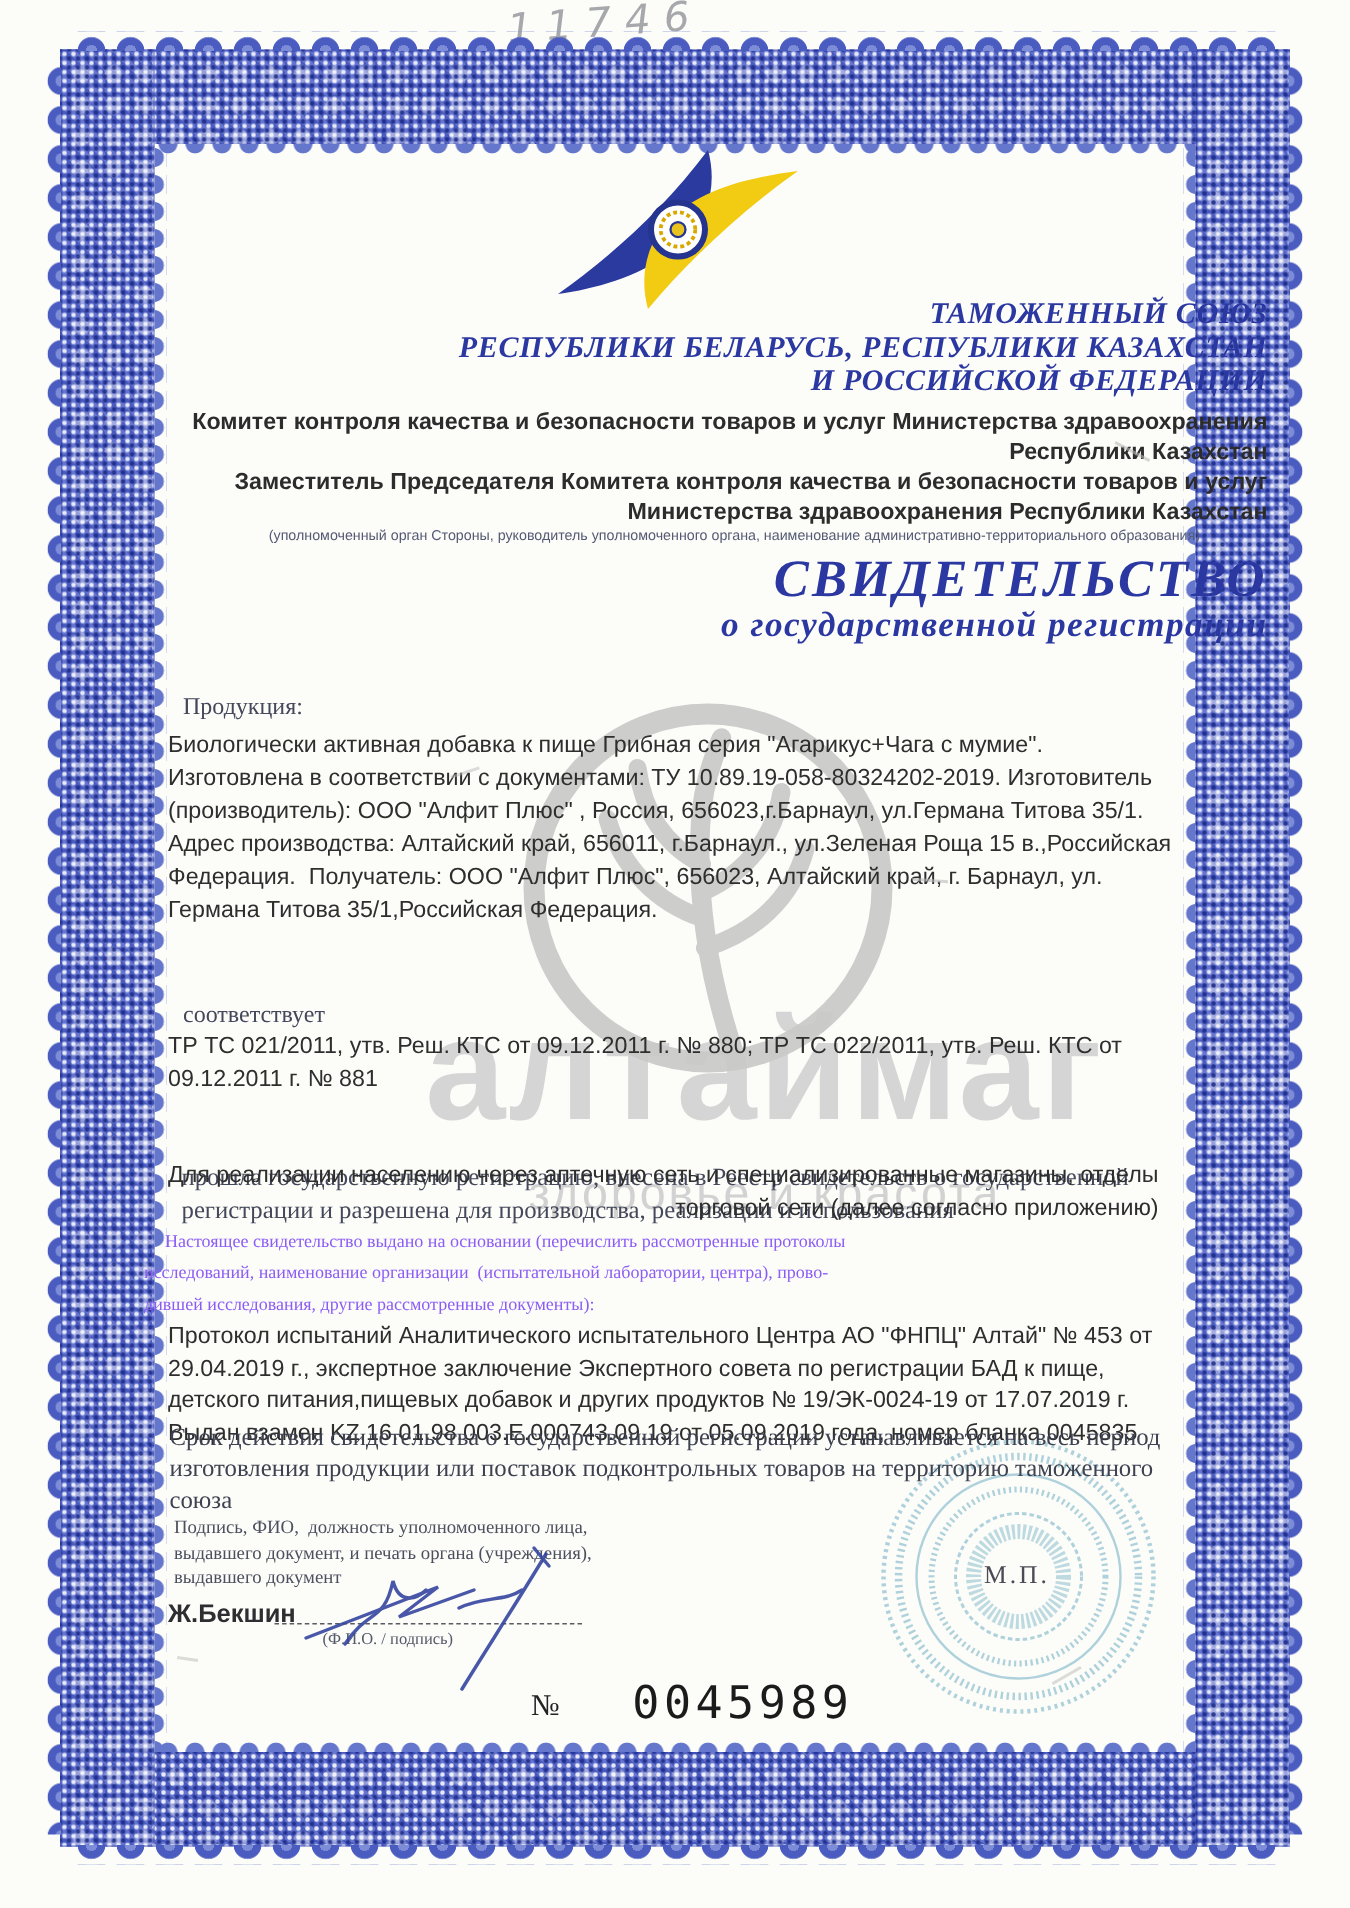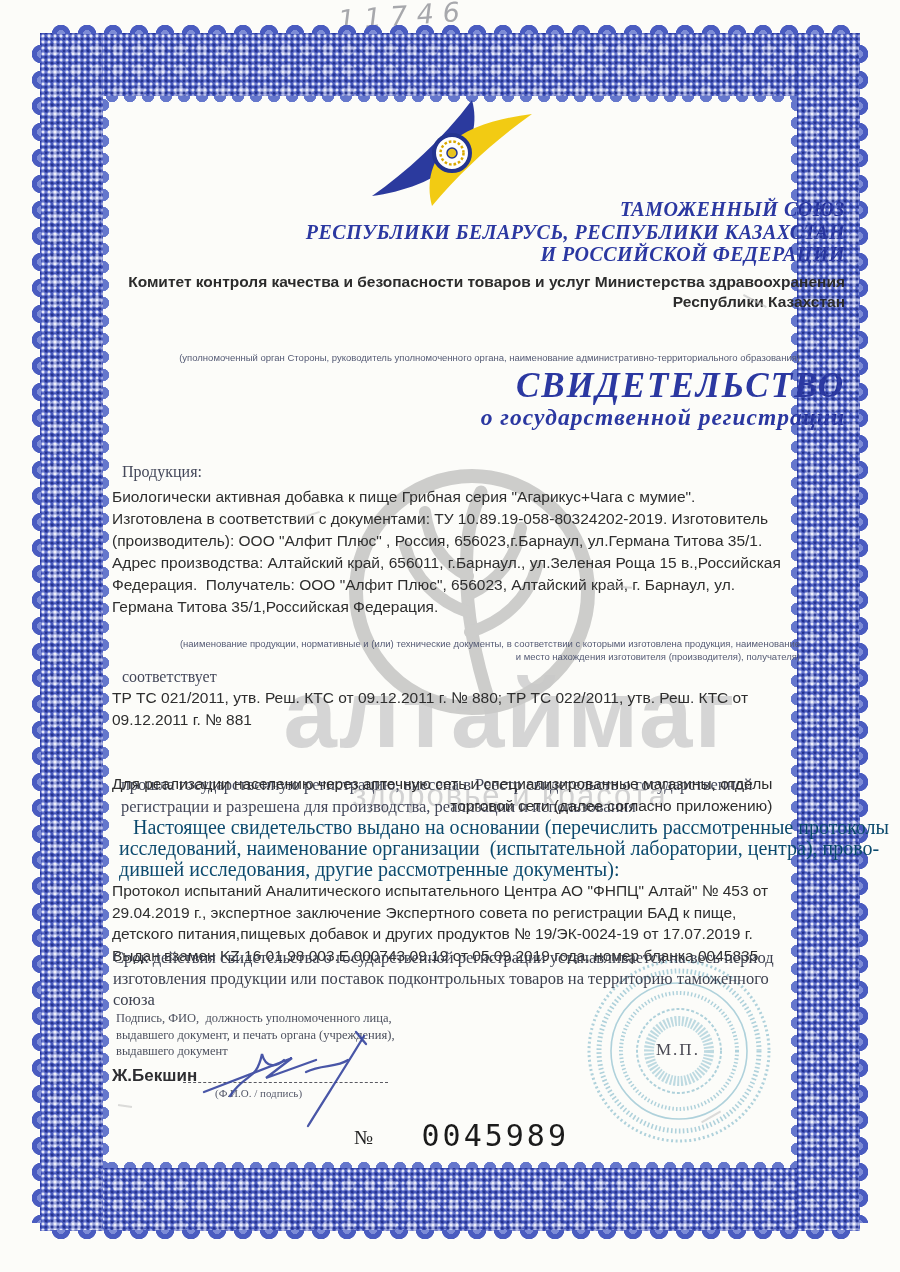--- a/index.html
+++ b/index.html
@@ -80,45 +80,45 @@
     <circle cx="88" cy="57" r="18" fill="#ffffff" stroke="#24348f" stroke-width="4"></circle>
     <circle cx="88" cy="57" r="11.5" fill="none" stroke="#d9a800" stroke-width="2.5" stroke-dasharray="2.6 2"></circle>
     <circle cx="88" cy="57" r="5" fill="#e8c31f" stroke="#24348f" stroke-width="1.5"></circle>
   </svg>
 
   <div class="abs txt blue-head pre center" style="left:55px;top:198px;width:790px;font-size:20px;line-height:22.5px;letter-spacing:.5px;">ТАМОЖЕННЫЙ СОЮЗ
 РЕСПУБЛИКИ БЕЛАРУСЬ, РЕСПУБЛИКИ КАЗАХСТАН
 И РОССИЙСКОЙ ФЕДЕРАЦИИ</div>
   <div class="abs txt pre center sans-body" style="left:55px;top:272px;width:790px;font-size:15.5px;line-height:19.5px;font-weight:bold;color:#2c2c2c;">Комитет контроля качества и безопасности товаров и услуг Министерства здравоохранения
 Республики Казахстан</div>
+  <div class="abs txt pre center sans-body" style="left:55px;top:312px;width:790px;font-size:15.5px;line-height:19.5px;font-weight:bold;color:#2c2c2c;">Заместитель Председателя Комитета контроля качества и безопасности товаров и услуг
+Министерства здравоохранения Республики Казахстан</div>
   <div class="abs txt center tiny-note" style="left:100px;top:352px;width:700px;">(уполномоченный орган Стороны, руководитель уполномоченного органа, наименование административно-территориального образования)</div>
 
   <div class="abs txt blue-head center" style="left:55px;top:366px;width:790px;font-size:35px;letter-spacing:2px;">СВИДЕТЕЛЬСТВО</div>
   <div class="abs txt blue-head center" style="left:55px;top:404px;width:790px;font-size:23.5px;letter-spacing:1px;">о государственной регистрации</div>
 
 
   <div class="abs txt serif-form" style="left:122px;top:461px;">Продукция:</div>
   <div class="abs txt pre sans-body" style="left:112px;top:486px;">Биологически активная добавка к пище Грибная серия "Агарикус+Чага с мумие".
 Изготовлена в соответствии с документами: ТУ 10.89.19-058-80324202-2019. Изготовитель
 (производитель): ООО "Алфит Плюс" , Россия, 656023,г.Барнаул, ул.Германа Титова 35/1.
 Адрес производства: Алтайский край, 656011, г.Барнаул., ул.Зеленая Роща 15 в.,Российская
 Федерация.  Получатель: ООО "Алфит Плюс", 656023, Алтайский край, г. Барнаул, ул.
 Германа Титова 35/1,Российская Федерация.</div>
-  <div class="abs txt pre center tiny-note" style="left:100px;top:638px;width:700px;">(наименование продукции, нормативные и (или) технические документы, в соответствии с которыми изготовлена продукция, наименование
-и место нахождения изготовителя (производителя), получателя)</div>
 
   <div class="abs txt serif-form" style="left:122px;top:666px;">соответствует</div>
   <div class="abs txt pre sans-body" style="left:112px;top:687px;">ТР ТС 021/2011, утв. Реш. КТС от 09.12.2011 г. № 880; ТР ТС 022/2011, утв. Реш. КТС от
 09.12.2011 г. № 881</div>
   <div class="abs txt pre serif-form" style="left:121px;top:730px;font-size:16.5px;line-height:21.5px;margin-top:44px;">прошла государственную регистрацию, внесена в Реестр свидетельств о государственной
 регистрации и разрешена для производства, реализации и использования</div>
   <div class="abs txt pre sans-body" style="left:112px;top:773px;text-align:right;">Для реализации населению через аптечную сеть и специализированные магазины, отделы
 торговой сети (далее согласно приложению)</div>
 
-  <div class="abs txt pre serif-form" style="left:119px;top:817px;font-size:20px;line-height:21px;text-indent:14px;color:#0c4a6e;">Настоящее свидетельство выдано на основании (перечислить рассмотренные протоколы
+  <div class="abs txt pre serif-form" style="left:96px;top:817px;font-size:12px;line-height:21px;text-indent:14px;color:#8b5cf6;">Настоящее свидетельство выдано на основании (перечислить рассмотренные протоколы
 исследований, наименование организации  (испытательной лаборатории, центра), прово-
 дившей исследования, другие рассмотренные документы):</div>
   <div class="abs txt pre sans-body" style="left:112px;top:880px;line-height:21.5px;">Протокол испытаний Аналитического испытательного Центра АО "ФНПЦ" Алтай" № 453 от
 29.04.2019 г., экспертное заключение Экспертного совета по регистрации БАД к пище,
 детского питания,пищевых добавок и других продуктов № 19/ЭК-0024-19 от 17.07.2019 г.
 Выдан взамен KZ.16.01.98.003.E.000743.09.19 от 05.09.2019 года, номер бланка 0045835</div>
   <div class="abs txt pre serif-form" style="left:113px;top:947px;font-size:16.5px;line-height:21px;color:#3d4150;">Срок действия свидетельства о государственной регистрации устанавливается на весь период
 изготовления продукции или поставок подконтрольных товаров на территорию таможенного
 союза</div>
 

